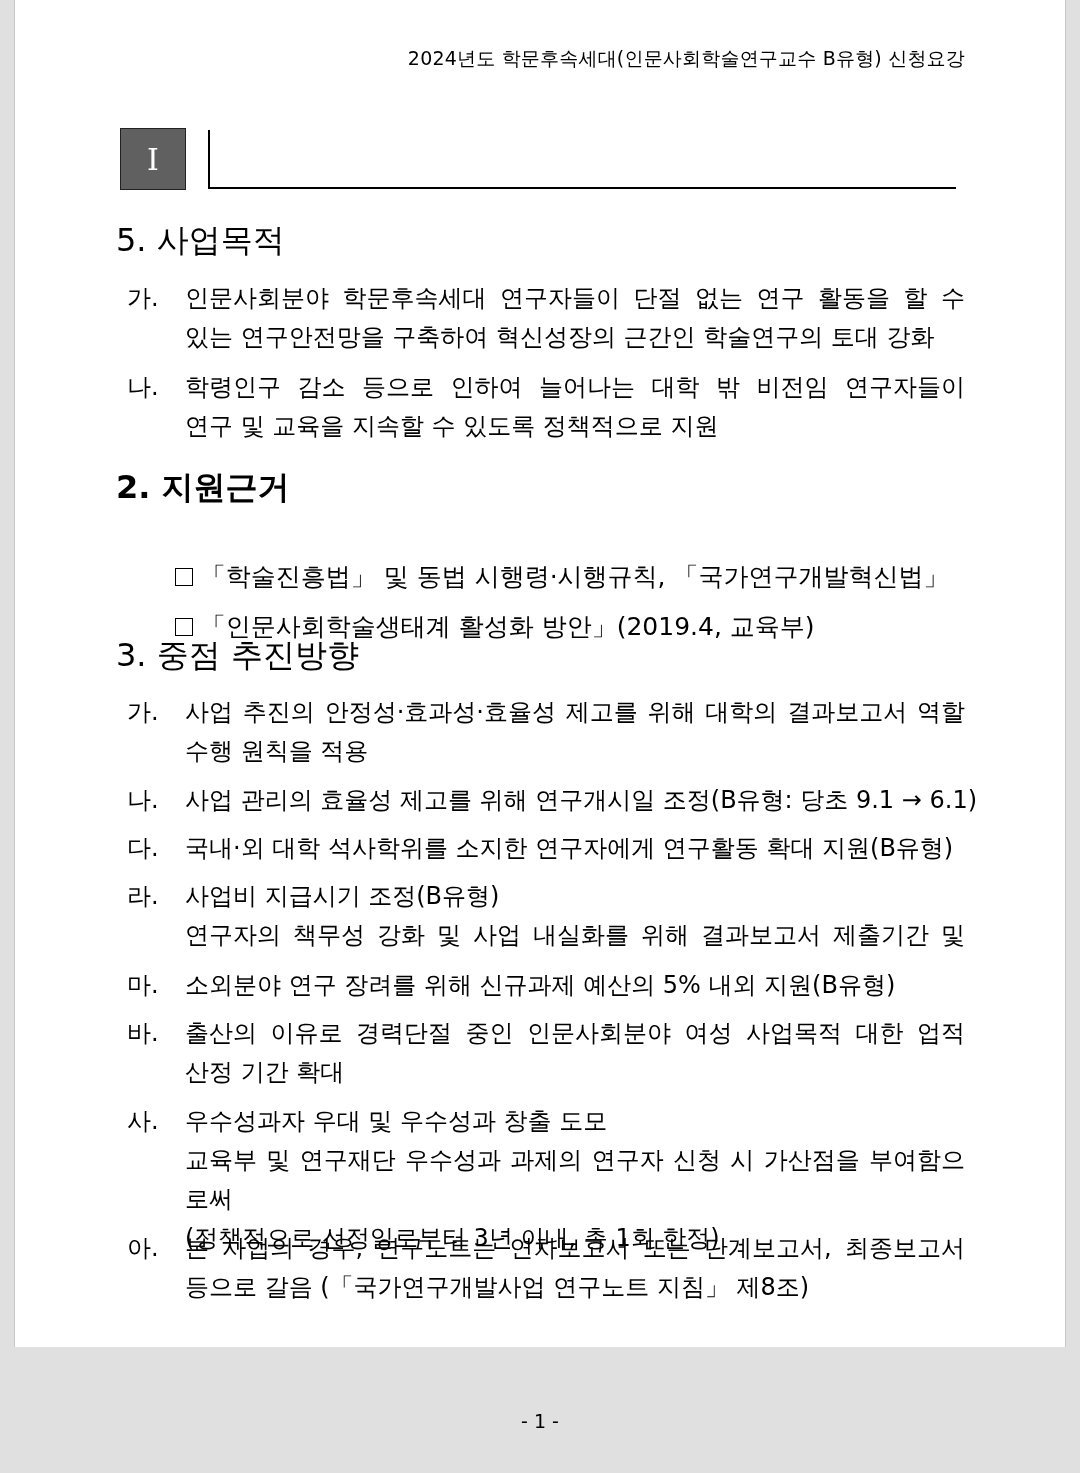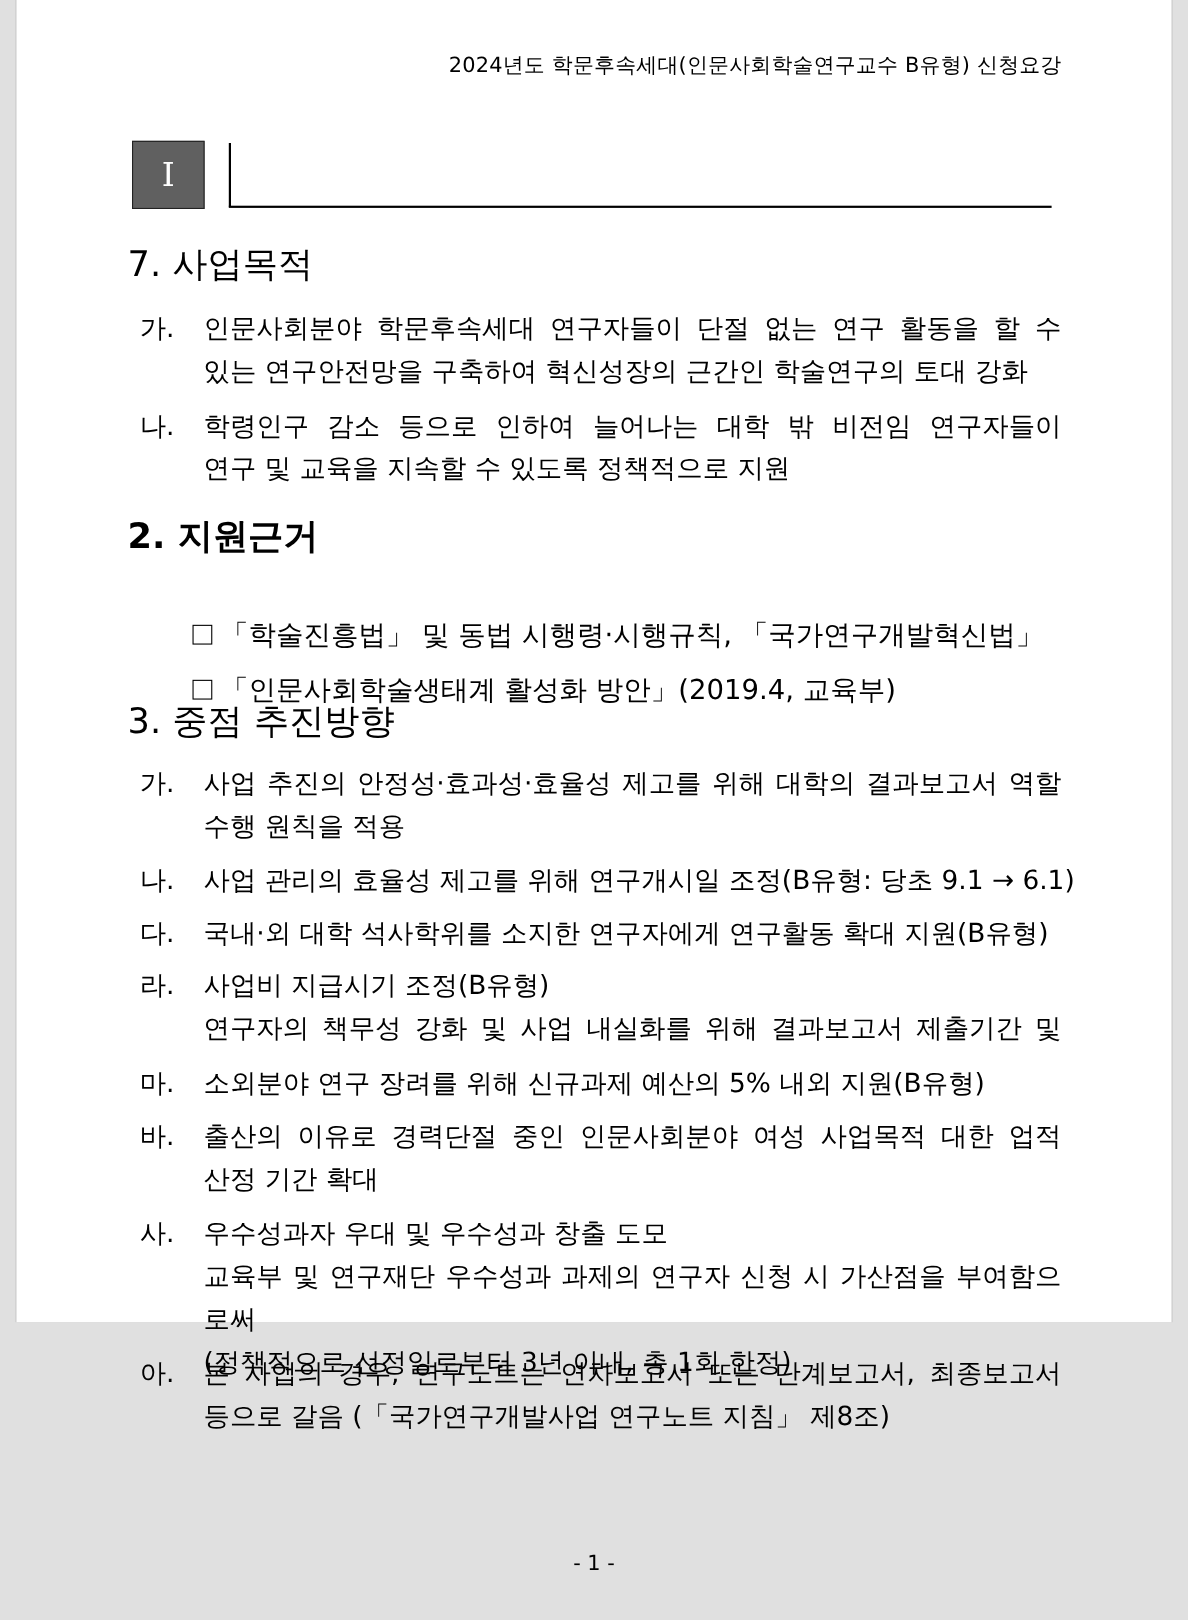--- a/index.html
+++ b/index.html
@@ -7,21 +7,21 @@
     width: 1080px; height: 1473px;
     background: #e0e0e0;
     font-family: "DejaVu Sans", "Liberation Sans", sans-serif;
     color: #000;
     position: relative;
     overflow: hidden;
   }
   .page {
     position: absolute;
     left: 15px; top: 0;
-    width: 1050px; height: 1202px;
+    width: 1050px; height: 1347px;
     background: #ffffff;
     box-shadow: -1px 0 0 #c8c8c8, 1px 0 0 #c8c8c8;
   }
   .running-header {
     position: absolute;
     right: 100px; top: 46px;
     font-size: 19px;
     letter-spacing: 0.2px;
     white-space: pre;
   }
@@ -116,21 +116,21 @@
   <div class="running-header">2024년도 학문후속세대(인문사회학술연구교수 B유형) 신청요강</div>
 
   <div class="chapter">
     <div class="chapter-box">
       <span>I</span>
     </div>
     <div class="chapter-vline"></div>
     <div class="chapter-hline"></div>
   </div>
 
-  <div class="section-heading" style="top:219px;">7. 사업목적</div>
+  <div class="section-heading" style="top:219px;">5. 사업목적</div>
 
   <div class="item" style="top:279px;">
     <span class="marker">가.</span>
     <span class="text">
       <span class="line just">인문사회분야 학문후속세대 연구자들이 단절 없는 연구 활동을 할 수</span>
       <span class="line">있는 연구안전망을 구축하여 혁신성장의 근간인 학술연구의 토대 강화</span>
     </span>
   </div>
 
   <div class="item" style="top:368px;">

